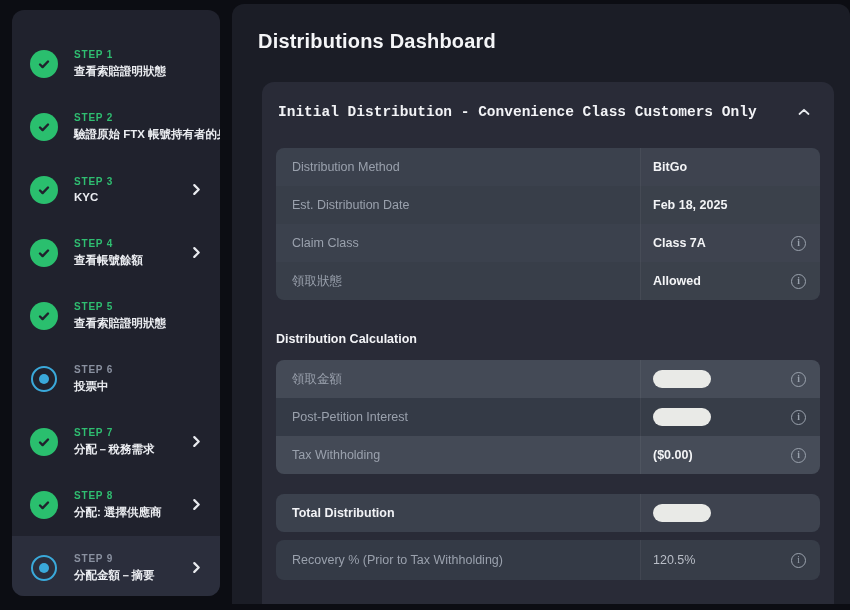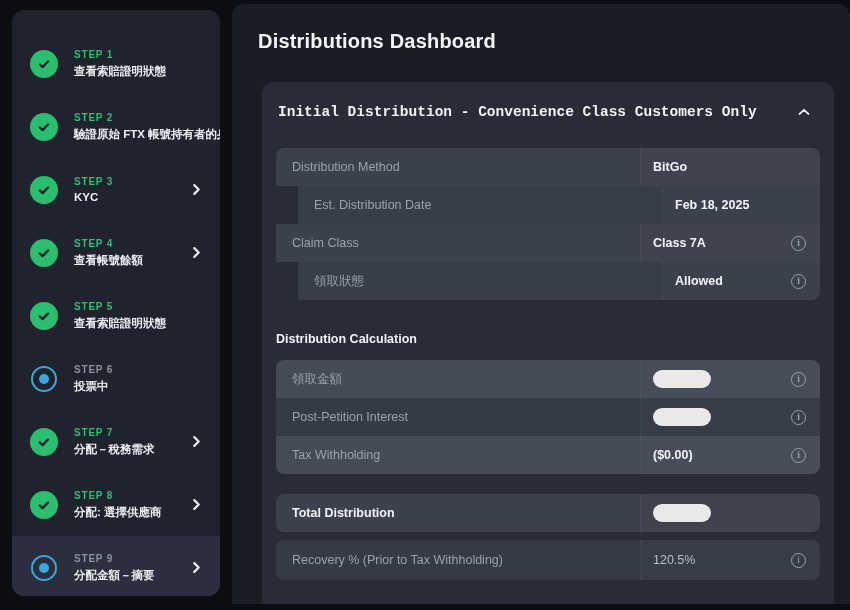--- a/index.html
+++ b/index.html
@@ -83,21 +83,21 @@
     padding-left:16px; font-size:12.5px; color:#9aa1ad;
   }
   .row .val {
     height:100%; display:flex; align-items:center;
     padding-left:12px; padding-right:14px;
     border-left:1px solid rgba(255,255,255,.05);
     font-size:12.5px; font-weight:bold; color:#f3f4f6;
     background:rgba(255,255,255,.015);
   }
   .row.shade-a { background:#3b414d; }
-  .row.shade-b { background:#383e49;margin-left:22px; }
+  .row.shade-b { background:#383e49; }
   .row.lite    { background:#444a56; }
   .row.dark    { background:#343a46; }
   .pill {
     width:58px; height:18px; border-radius:9px; background:#e9eae7;
   }
   .info-icon {
     margin-left:auto; width:15px; height:15px; border-radius:50%;
     border:1px solid #9aa2ad; color:#9aa2ad;
     font-size:9.5px; line-height:13px; text-align:center;
     font-family:"Liberation Serif","DejaVu Serif",serif;

